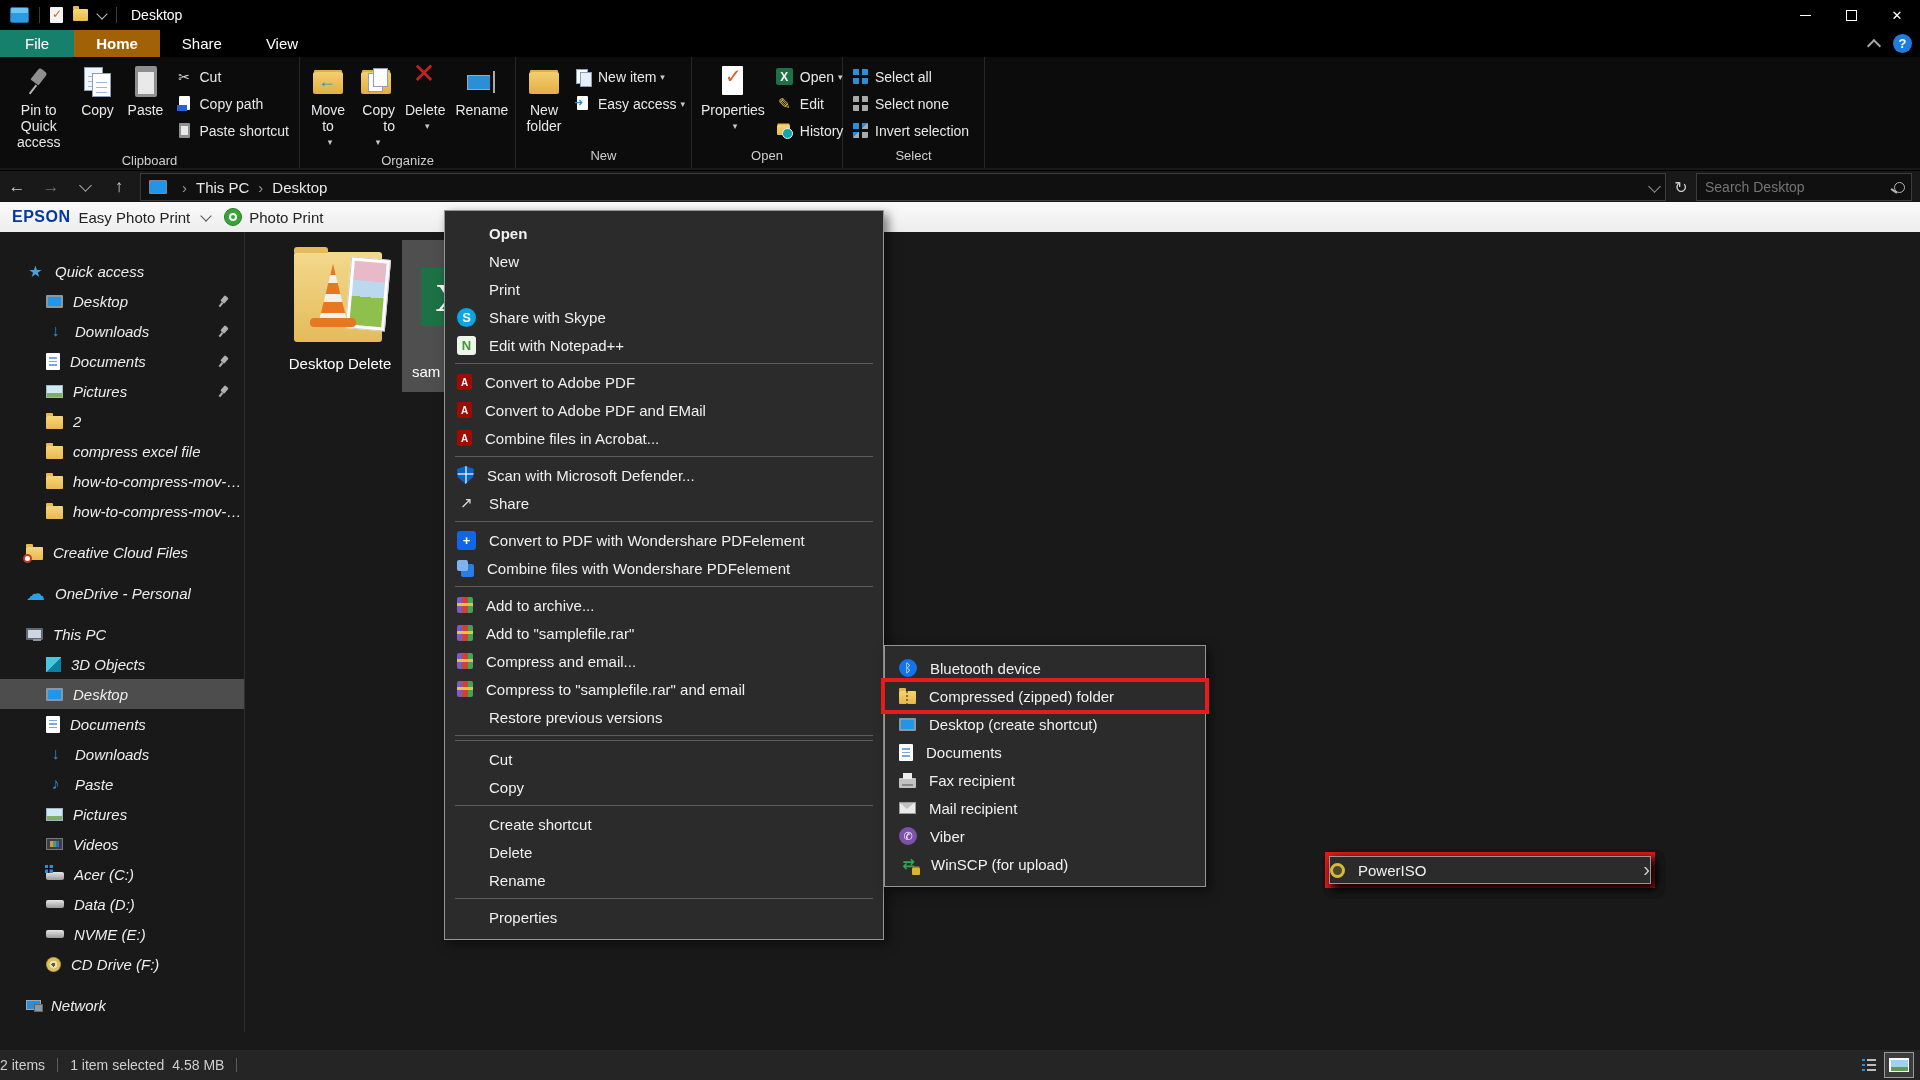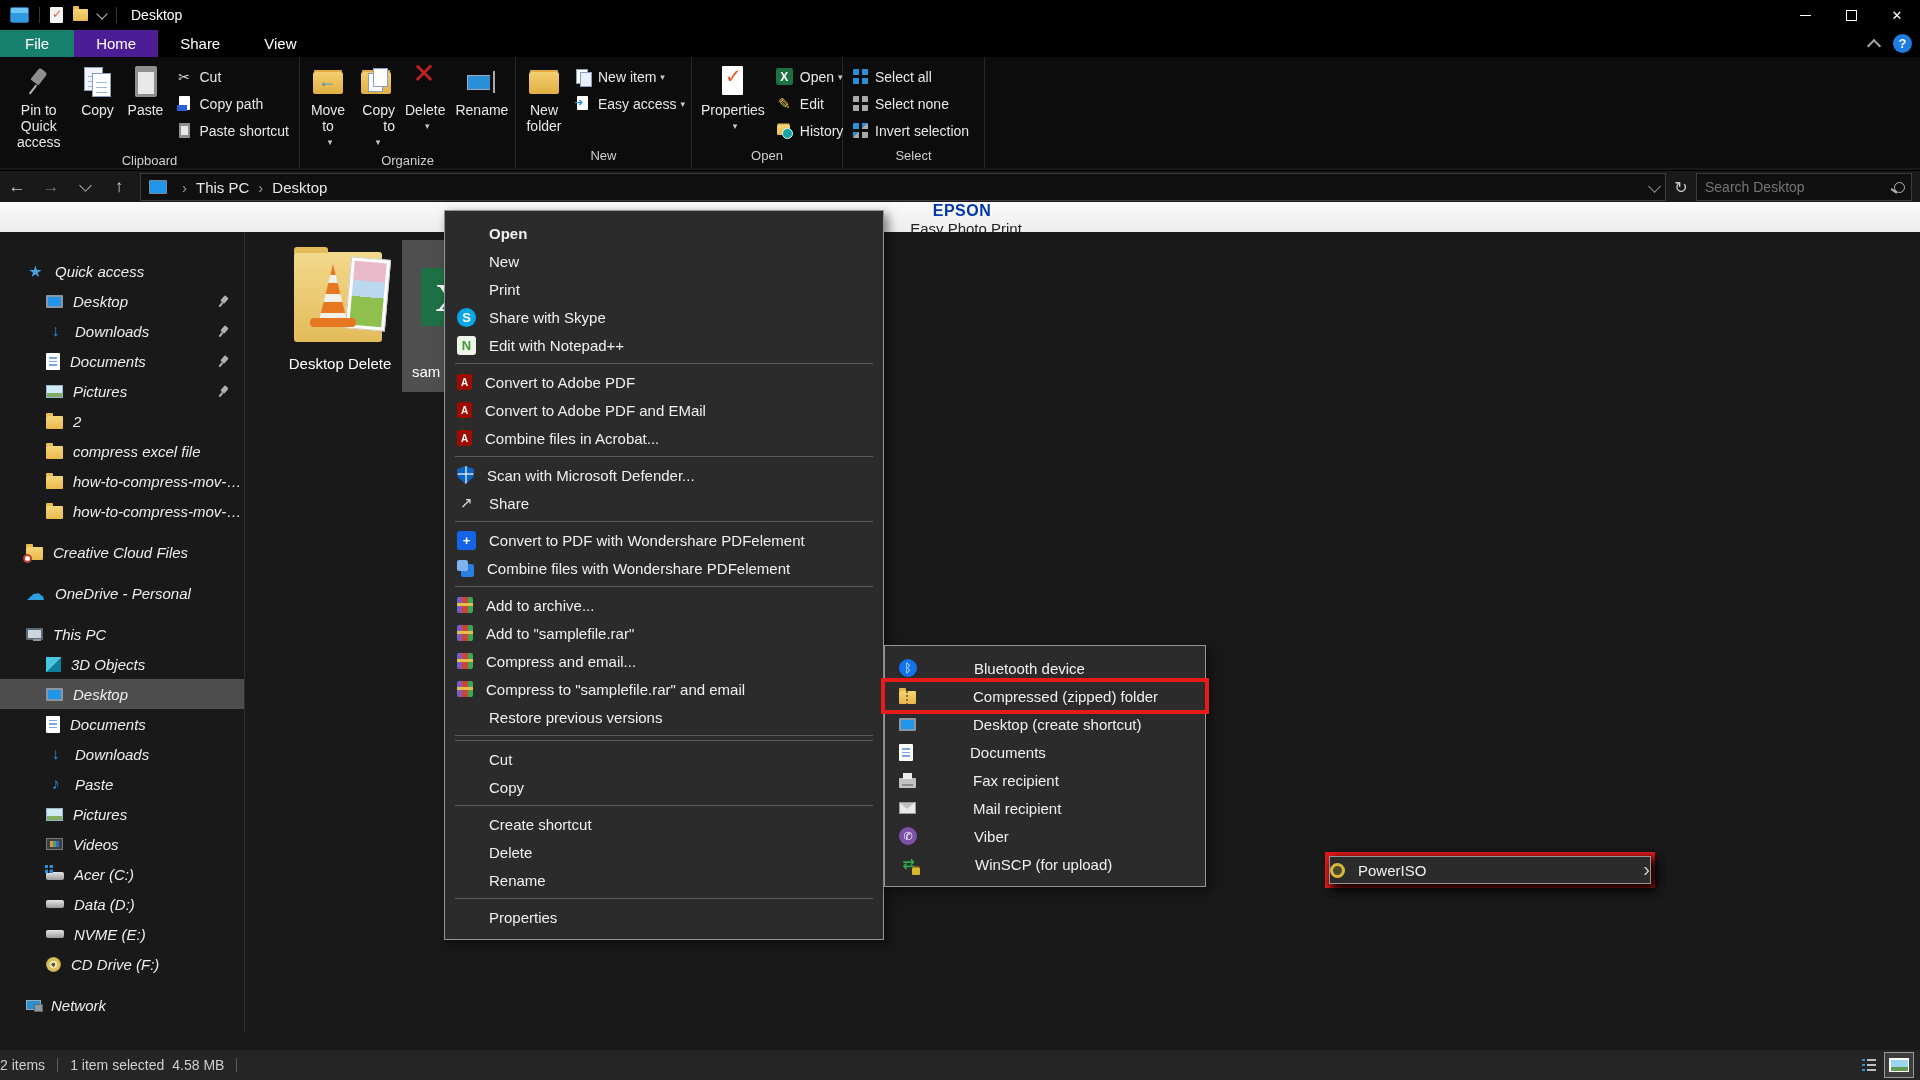--- a/index.html
+++ b/index.html
@@ -18,21 +18,21 @@
   .tb-title{font-size:14px;color:#fff;margin-left:4px;}
   .win-controls{margin-left:auto;display:flex;height:30px;}
   .win-btn{width:46px;height:30px;display:flex;align-items:center;justify-content:center;color:#fff;font-size:13px;}
   .glyph-min{width:11px;height:1px;background:#fff;}
   .glyph-restore{width:9px;height:9px;border:1px solid #fff;position:relative;background:#000;}
   .glyph-restore::before{content:"";position:absolute;left:2px;top:-4px;width:9px;height:9px;border:1px solid #fff;z-index:-1;}
   
   .tabrow{position:absolute;left:0;top:30px;right:0;height:27px;background:#000;display:flex;align-items:flex-end;}
   .tab{height:27px;line-height:27px;padding:0 22px;font-size:15px;color:#fff;}
   .tab-file{background:#17806c;padding:0 25px;}
-  .tab-active{background:#4c1d95;}
+  .tab-active{background:#a16207;font-weight:bold;}
   .tabrow-right{position:absolute;right:8px;top:4px;display:flex;align-items:center;gap:14px;}
   .chev-up{width:8px;height:8px;border-left:2px solid #a8a8a8;border-top:2px solid #a8a8a8;transform:rotate(45deg);margin-top:4px;}
   .help-btn{width:19px;height:19px;border-radius:50%;background:#1f7ce0;color:#fff;font-size:13px;font-weight:700;display:flex;align-items:center;justify-content:center;}
   
   .ribbon{position:absolute;left:0;top:57px;right:0;height:111px;background:#0c0c0c;display:flex;}
   .rgroup{height:100%;display:flex;flex-direction:column;border-right:1px solid #272727;box-sizing:border-box;}
   .rg-content{flex:1;display:flex;align-items:flex-start;padding:4px 4px 0 4px;}
   .rg-label{height:20px;text-align:center;font-size:13px;color:#cfcfcf;line-height:16px;}
   .rb-big{display:flex;flex-direction:column;align-items:center;padding:3px 5px;font-size:14px;line-height:16px;text-align:center;color:#e8e8e8;}
   .rb-col{display:flex;flex-direction:column;justify-content:flex-start;padding-top:2px;}
@@ -83,21 +83,21 @@
   .bc-icon{width:16px;height:12px;background:#2196e8;border:1px solid #7b8794;border-radius:1px;margin:0 6px 0 2px;}
   .bc-chev{color:#9a9a9a;font-size:15px;margin:0 9px;}
   .bc-item{white-space:nowrap;}
   .bc-dd{margin-left:auto;width:8px;height:8px;border-right:1.5px solid #9a9a9a;border-bottom:1.5px solid #9a9a9a;transform:rotate(45deg);margin-top:-2px;}
   .refresh-btn{width:30px;height:32px;display:flex;align-items:center;justify-content:center;color:#c9c9c9;font-size:16px;}
   .search-box{width:214px;height:26px;background:#101010;border:1px solid #3c3c3c;display:flex;align-items:center;margin:0 8px 0 0;}
   .search-box input{flex:1;background:transparent;border:none;outline:none;color:#15803d;font-size:14px;padding:0 8px;font-family:inherit;}
   .mag{width:9px;height:9px;border:1.5px solid #b5b5b5;border-radius:50%;position:relative;margin-right:12px;flex:none;}
   .mag::after{content:"";position:absolute;left:-5px;top:9px;width:7px;height:1.5px;background:#b5b5b5;transform:rotate(35deg);transform-origin:right;}
   
-  .epson-bar{position:absolute;left:0;top:202px;right:0;height:30px;background:linear-gradient(180deg,#fafafa,#ededed);display:flex;align-items:center;padding-left:12px;color:#222;flex-direction:column;}
+  .epson-bar{position:absolute;left:0;top:202px;right:0;height:30px;background:linear-gradient(180deg,#fafafa,#ededed);display:flex;align-items:center;padding-left:12px;color:#222;}
   .epson-brand{color:#0038a8;font-weight:800;font-size:16px;letter-spacing:0.5px;margin-right:8px;}
   .epson-app{font-size:15px;color:#222;}
   .epson-dd{width:7px;height:7px;border-right:1.5px solid #555;border-bottom:1.5px solid #555;transform:rotate(45deg);margin:-3px 14px 0 12px;}
   .epson-dot{width:16px;height:16px;border-radius:50%;background:#3aa335;border:1px solid #2a7d27;position:relative;margin-right:7px;}
   .epson-dot::after{content:"";position:absolute;inset:4px;border-radius:50%;border:2px solid #fff;}
   .epson-action{font-size:15px;color:#222;}
   
   .sidebar{position:absolute;left:0;top:232px;width:245px;bottom:48px;background:#191919;border-right:1px solid #2e2e2e;box-sizing:border-box;padding-top:24px;overflow:hidden;font-style:italic;}
   .side-item{height:30px;display:flex;align-items:center;padding-left:26px;font-size:15px;color:#ededed;white-space:nowrap;}
   .side-item.indent-1{padding-left:46px;}
@@ -197,21 +197,21 @@
   .mi-label{flex:1;white-space:nowrap;overflow:hidden;}
   .menu-item.bold .mi-label{font-weight:700;}
   .mi-arrow{display:none;width:16px;text-align:right;color:#d0d0d0;}
   .menu-item.submenu .mi-arrow{display:block;}
   .mi-arrow::before{content:"\203A";font-size:20px;line-height:14px;}
   .menu-item.highlighted{background:#4d4d4d;}
   .menu-item.annotated{box-shadow:0 0 0 4px #e81b1b;z-index:2;}
   .menu-sep{height:1px;background:#5c5c5c;margin:4px 10px;}
   
   .submenu{position:absolute;left:884px;top:645px;width:322px;background:#2b2b2b;border:1px solid #969696;box-sizing:border-box;padding:8px 0;z-index:11;box-shadow:4px 4px 10px rgba(0,0,0,.5);}
-  .submenu .menu-item{padding:0 16px 0 14px;gap:44px;}
+  .submenu .menu-item{padding:0 16px 0 14px;}
   
   .statusbar{position:absolute;left:0;top:1050px;right:0;height:30px;background:#252525;display:flex;align-items:center;font-size:14px;color:#cfcfcf;z-index:5;}
   .sb-text{}
   .sb-div{width:1px;height:14px;background:#5c5c5c;margin:0 12px;}
   .sb-right{margin-left:auto;display:flex;align-items:center;margin-right:6px;}
   .view-btn{width:30px;height:26px;display:flex;align-items:center;justify-content:center;position:relative;}
   .vb-details{width:14px;height:12px;background:
      repeating-linear-gradient(180deg,#2b8fd8 0 2px,rgba(0,0,0,0) 2px 5px) left/3px 100% no-repeat,
      repeating-linear-gradient(180deg,#bdbdbd 0 2px,rgba(0,0,0,0) 2px 5px) right/9px 100% no-repeat;}
   .view-btn.active{background:#3c3c3c;border:1px solid #9a9a9a;box-sizing:border-box;}

